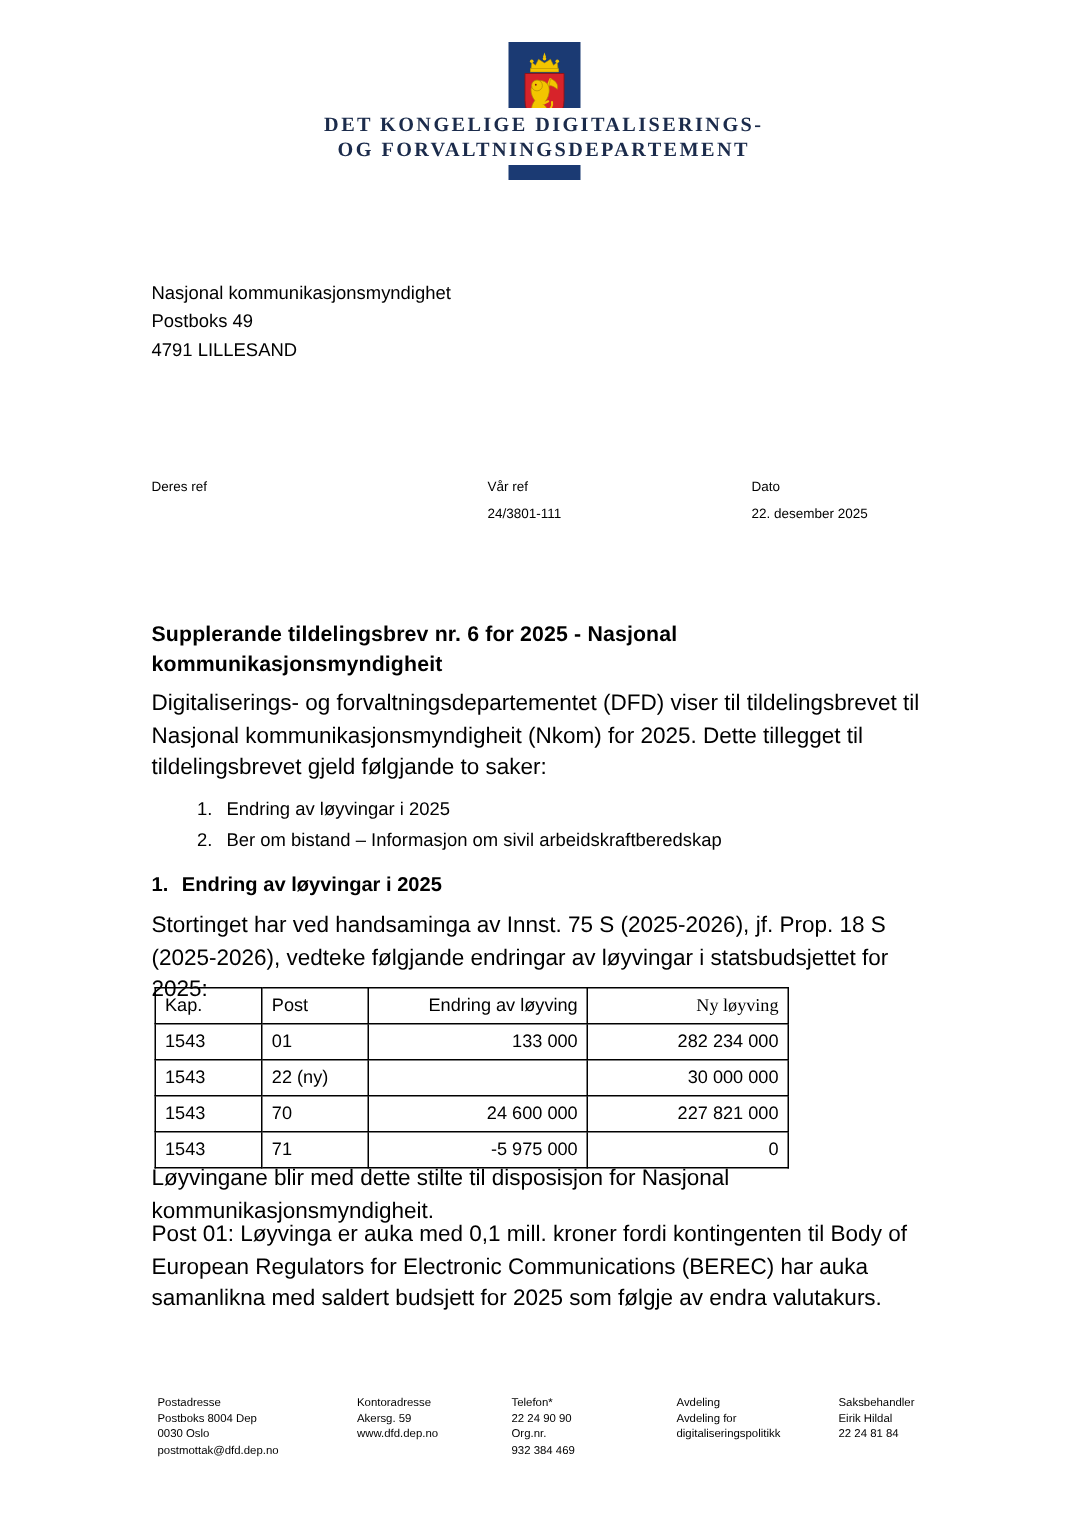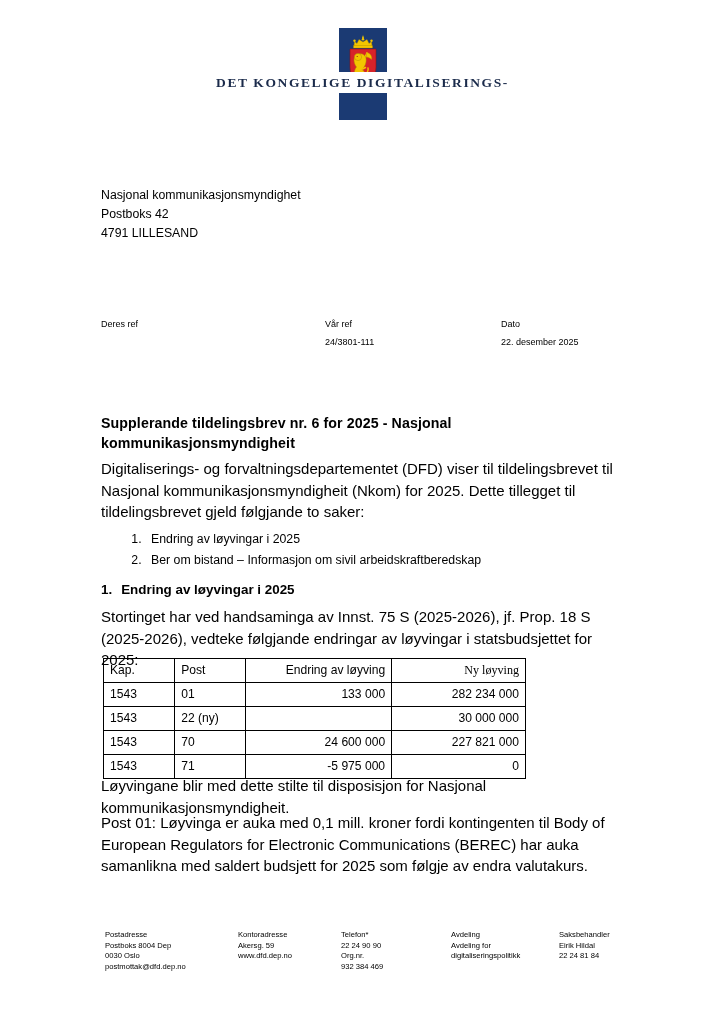--- a/index.html
+++ b/index.html
@@ -267,28 +267,29 @@
         <circle cx="15" cy="23" r="3.6" fill="#f3c500" stroke="#b08c00" stroke-width="0.5"></circle>
         <circle cx="14.2" cy="22.5" r="0.6" fill="#8e1216"></circle>
 
         <path d="M21.5 40 C24 39 25.5 36.5 25 34" stroke="#f3c500" stroke-width="1.4" fill="none" stroke-linecap="round"></path>
 
         <path d="M12 43.5 L10 45.5 M19.5 35 L22.5 33.5" stroke="#f3c500" stroke-width="1.4" stroke-linecap="round"></path>
       </svg>
     </div>
     <div class="logo-text">
       <span class="line"><span>DET KONGELIGE DIGITALISERINGS-</span></span>
+      <span class="line"><span>OG FORVALTNINGSDEPARTEMENT</span></span>
     </div>
   </div>
 
   <div class="content">
 
     <div class="recipient">
       <div>Nasjonal kommunikasjonsmyndighet</div>
-      <div>Postboks 42</div>
+      <div>Postboks 49</div>
       <div>4791 LILLESAND</div>
     </div>
 
     <div class="refrow">
       <div class="col c1">
         <span class="lbl">Deres ref</span>
         <span class="val"></span>
       </div>
       <div class="col c2">
         <span class="lbl">Vår ref</span>

